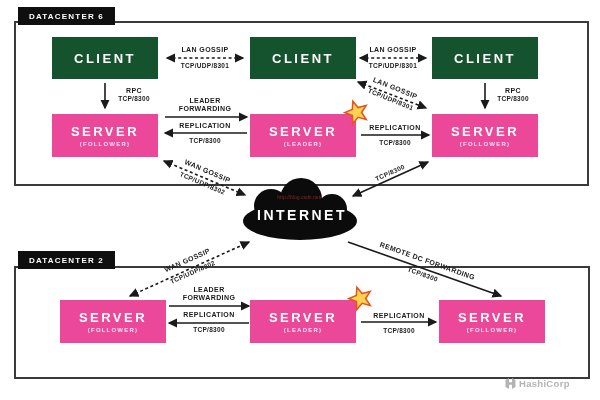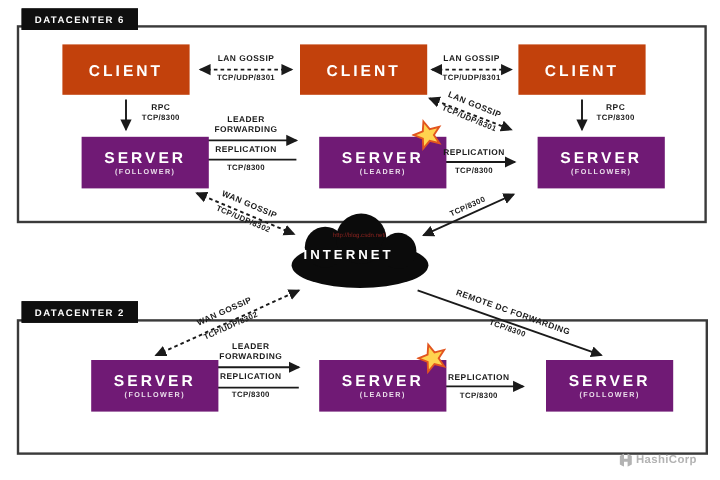--- a/index.html
+++ b/index.html
@@ -14,36 +14,36 @@
   .dc-label{
     position:absolute;background:#0f0f0f;color:#ffffff;
     font-size:8px;font-weight:bold;letter-spacing:1.2px;
     padding:4px 10px 3px 10px;z-index:6;border:1px solid #0f0f0f;
   }
   
   .node{
     position:absolute;display:flex;flex-direction:column;align-items:center;justify-content:center;
     z-index:6;color:#fff;text-align:center;
   }
-  .node.client{background:#c2410c;}
-  .node.server{background:#701a75;margin-left:16px;}
+  .node.client{background:#14532d;}
+  .node.server{background:#ec4899;}
   .node .title{font-size:13px;font-weight:bold;letter-spacing:2.5px;line-height:13px;}
   .node .subtitle{font-size:6px;font-weight:bold;letter-spacing:1.2px;color:rgba(255,255,255,.85);margin-top:3px;}
   
   .lblcol{position:absolute;text-align:center;z-index:7;color:#1a1a1a;}
   .lname{font-size:7px;font-weight:bold;letter-spacing:.4px;line-height:8px;}
   .lport{font-size:6.5px;font-weight:bold;letter-spacing:.3px;line-height:7.5px;}
   .rlabel{position:absolute;text-align:center;z-index:7;color:#1a1a1a;transform-origin:50% 50%;}
   .gap4{height:4px;} .gap5{height:5px;} .gap6{height:6px;} .gap8{height:8px;}
   
   #overlay{position:absolute;left:0;top:0;z-index:5;pointer-events:none;}
   
   .internet-label{
-    position:absolute;z-index:7;color:#ffffff;text-align:left;
-    font-size:11px;font-weight:bold;letter-spacing:2.5px;
+    position:absolute;z-index:7;color:#ffffff;text-align:right;
+    font-size:14px;font-weight:bold;letter-spacing:2.5px;
   }
   .watermark{
     position:absolute;z-index:7;color:#8b2420;text-align:center;
     font-size:5.5px;letter-spacing:0;white-space:nowrap;transform:scale(.92);transform-origin:left top;
   }
   .star{position:absolute;z-index:8;}
   
   .brand{
     position:absolute;z-index:7;display:flex;align-items:center;gap:3px;
     color:#b3b3b3;font-size:9.5px;font-weight:bold;letter-spacing:.3px;
@@ -205,18 +205,18 @@
 </div>
 <div class="rlabel" style="left:355px;top:257px;width:140px;transform:rotate(19.5deg);">
   <div class="lname">REMOTE DC FORWARDING</div>
   <div class="gap6"></div>
   <div class="lport">TCP/8300</div>
 </div>
 
 <div class="watermark" style="left:258px;top:194px;width:90px;">http://blog.csdn.net/</div>
 <div class="internet-label" style="left:253px;top:207px;width:94px;">INTERNET</div>
 
-<div class="brand" style="left:516px;top:378px;">
+<div class="brand" style="left:505px;top:378px;">
   <svg width="11" height="11" viewBox="0 0 20 22">
     <path fill="#b3b3b3" d="M7 0 L0 4 V18 L7 22 V13.6 H13 V22 L20 18 V4 L13 0 V8.4 H7 Z"></path>
   </svg>
   <span>HashiCorp</span>
 </div>
 
 </body></html>

